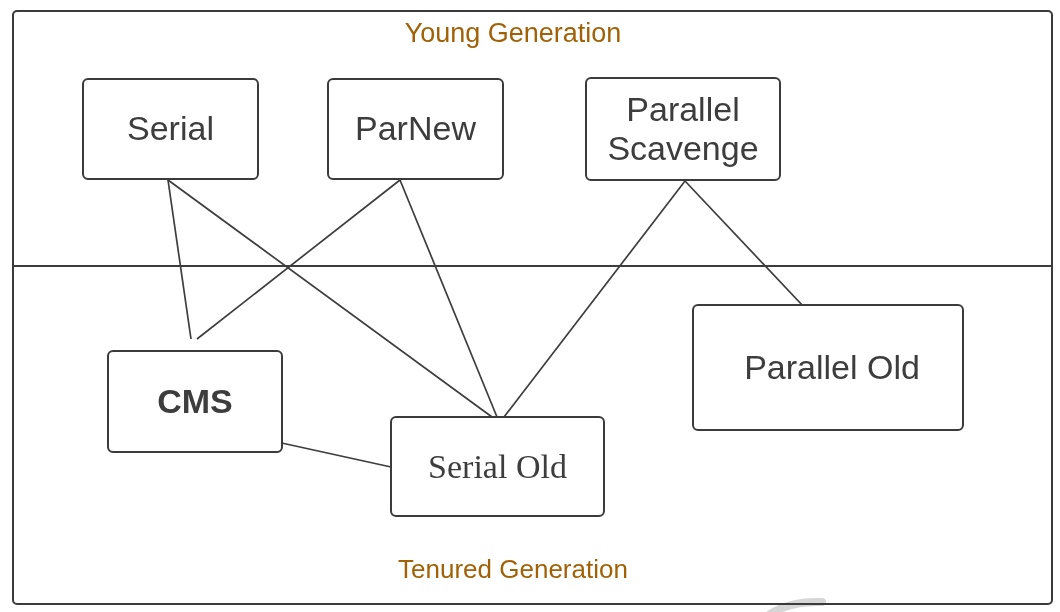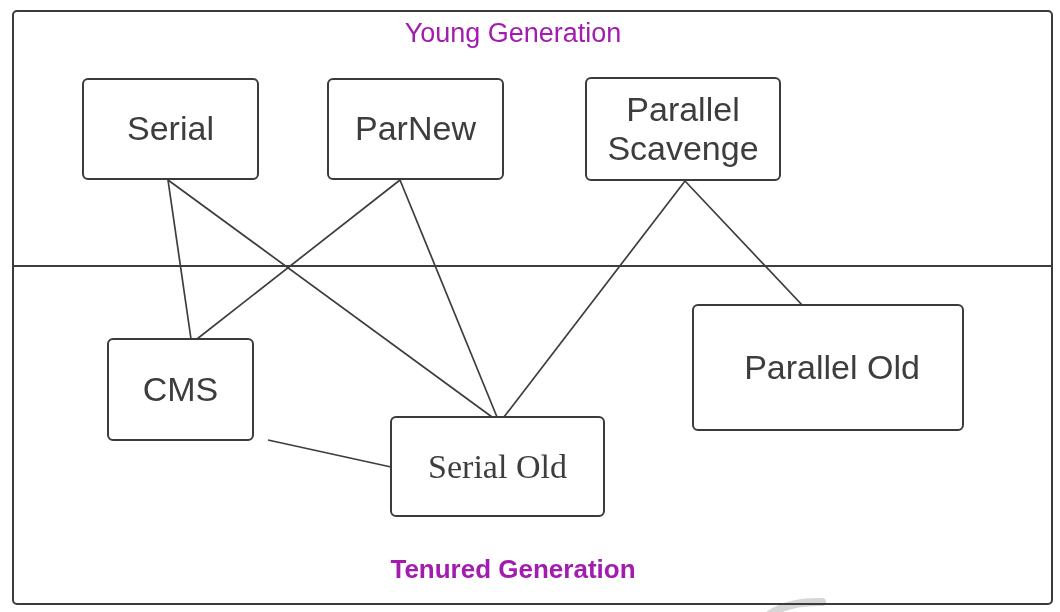--- a/index.html
+++ b/index.html
@@ -63,35 +63,35 @@
     text-align: center;
     font-size: 34px;
     line-height: 1.15;
     color: #3d3d3d;
     z-index: 2;
   }
   .node-serial        { left: 82px;  top: 78px;  width: 177px; height: 102px; }
   .node-parnew        { left: 327px; top: 78px;  width: 177px; height: 102px; }
   .node-ps            { left: 585px; top: 77px;  width: 196px; height: 104px; padding: 0 0; }
   .node-g1            { left: 837px; top: 207px; width: 179px; height: 103px; }
-  .node-cms           { left: 107px; top: 338px; width: 147px; height: 103px; }
+  .node-cms           { left: 107px; top: 350px; width: 176px; height: 103px; font-weight: bold; }
   .node-serial-old    { left: 390px; top: 416px; width: 215px; height: 101px; font-family: Liberation Serif, serif; }
   .node-parallel-old  { left: 692px; top: 304px; width: 272px; height: 127px; padding-left: 8px; }
   
   .gen-label {
     position: absolute;
     left: 363px;
     width: 300px;
     text-align: center;
     font-size: 27px;
-    color: #a21caf;
+    color: #a16207;
     z-index: 1;
   }
   .gen-label.young   { top: 18px; }
-  .gen-label.tenured { top: 554px; font-size: 26px; font-weight: bold; }
+  .gen-label.tenured { top: 554px; font-size: 26px; }
 </style>
 </head>
 <body>
 
 <div id="stage">
 
   <svg class="lines" viewBox="0 0 1060 612">
 
     <line class="divider" x1="12" y1="266" x2="1053" y2="266"></line>
 

